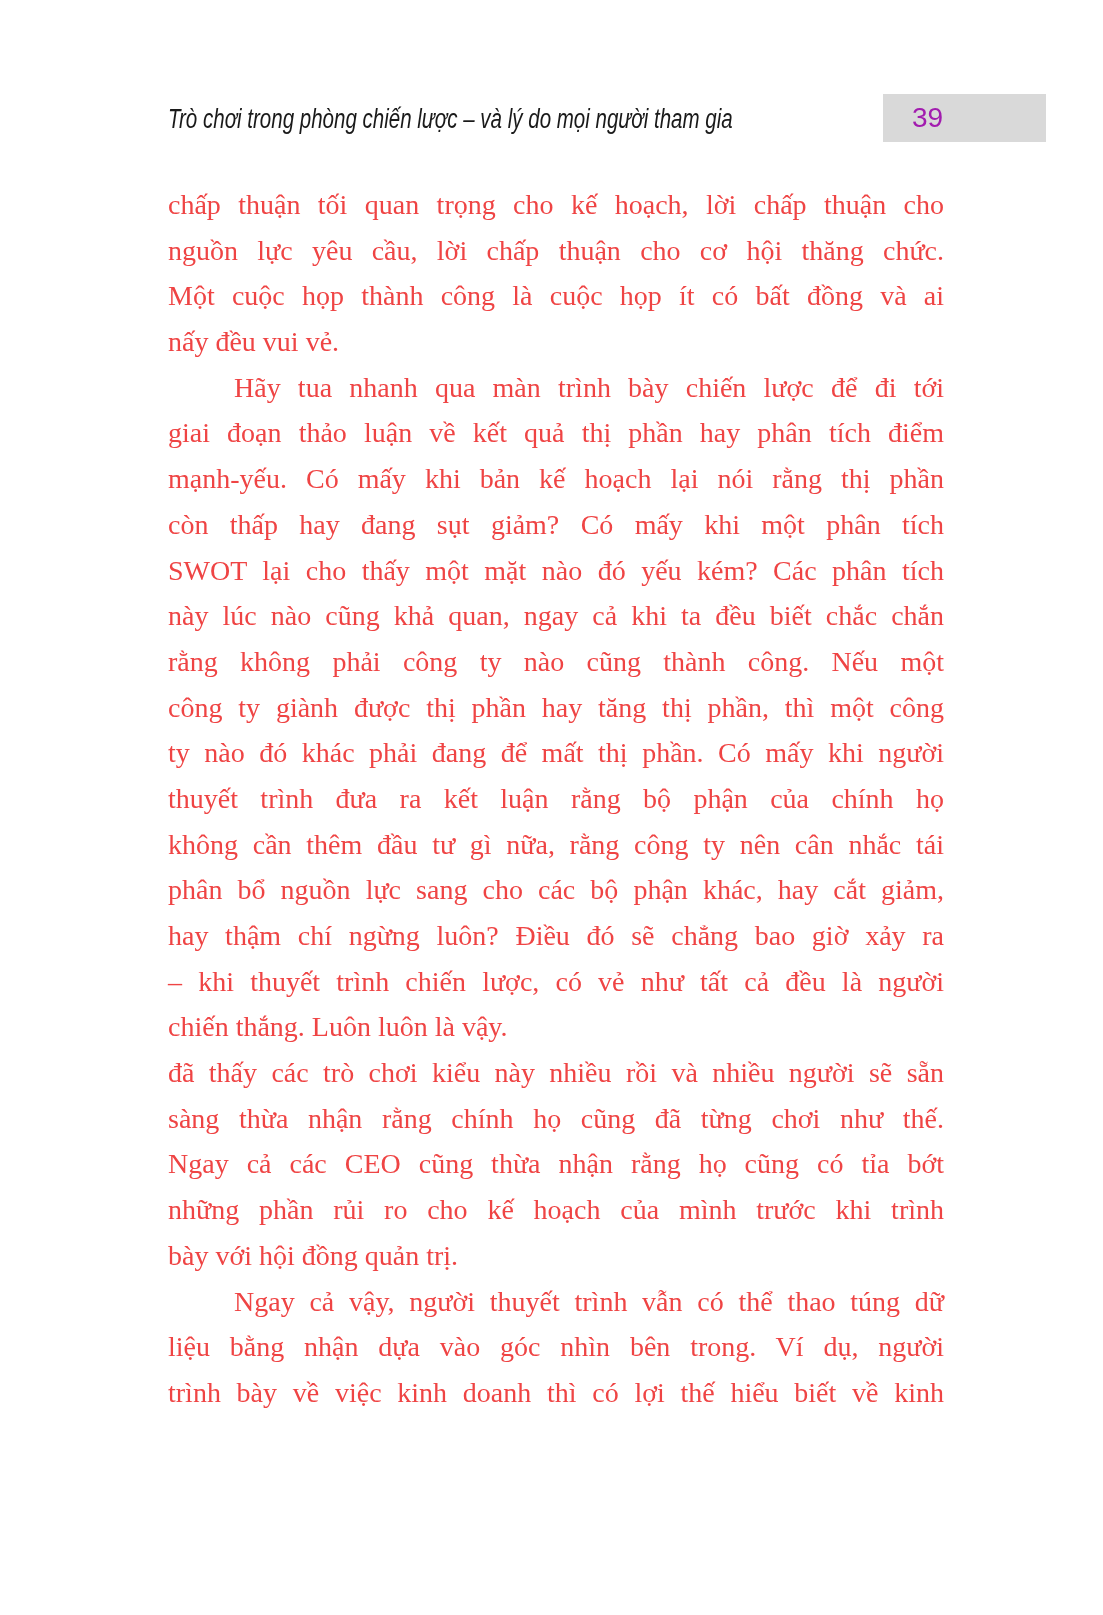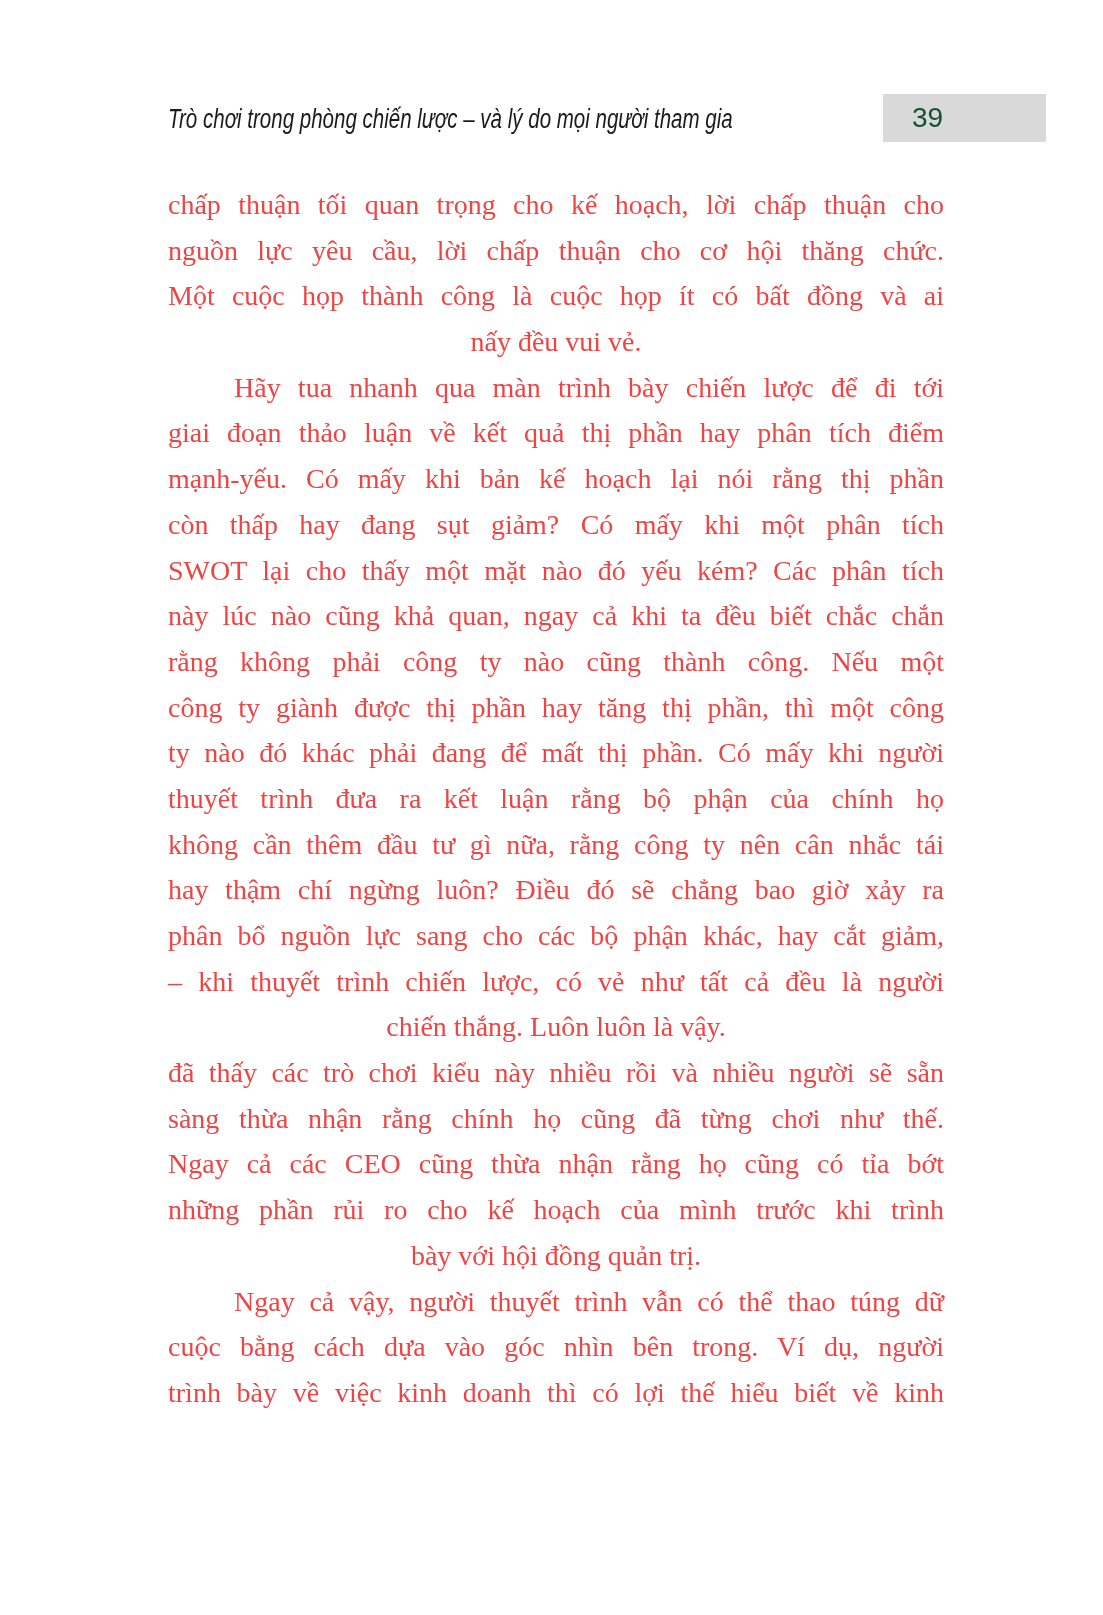--- a/index.html
+++ b/index.html
@@ -37,39 +37,39 @@
     width: 163px;
     height: 48px;
     background: #d9d9d9;
     display: flex;
     align-items: center;
   }
   .pagenum {
     padding-left: 29px;
     font-family: "Liberation Sans", sans-serif;
     font-size: 28px;
-    color: #14532d;
+    color: #a21caf;
   }
   .body-text {
     position: absolute;
     left: 168px;
     top: 182px;
     width: 776px;
     font-size: 28px;
     color: #ef4444;
   }
   .line {
     height: 45.7px;
     line-height: 45.7px;
   }
   .line.j {
     text-align: justify;
     text-align-last: justify;
   }
-  .line.l { text-align: center; }
+  .line.l { text-align: left; }
   .line.ind { padding-left: 66px; font-family: Liberation Serif, serif; }
 </style>
 </head>
 <body>
 
 <div class="page">
 
   <div class="running-header">
     <span class="running-title">Trò chơi trong phòng chiến lược – và lý do mọi người tham gia</span>
   </div>
@@ -90,32 +90,32 @@
         <div class="line j">giai đoạn thảo luận về kết quả thị phần hay phân tích điểm</div>
         <div class="line j">mạnh-yếu. Có mấy khi bản kế hoạch lại nói rằng thị phần</div>
         <div class="line j">còn thấp hay đang sụt giảm? Có mấy khi một phân tích</div>
         <div class="line j">SWOT lại cho thấy một mặt nào đó yếu kém? Các phân tích</div>
         <div class="line j">này lúc nào cũng khả quan, ngay cả khi ta đều biết chắc chắn</div>
         <div class="line j">rằng không phải công ty nào cũng thành công. Nếu một</div>
         <div class="line j">công ty giành được thị phần hay tăng thị phần, thì một công</div>
         <div class="line j">ty nào đó khác phải đang để mất thị phần. Có mấy khi người</div>
         <div class="line j">thuyết trình đưa ra kết luận rằng bộ phận của chính họ</div>
         <div class="line j">không cần thêm đầu tư gì nữa, rằng công ty nên cân nhắc tái</div>
+        <div class="line j">phân bổ nguồn lực sang cho các bộ phận khác, hay cắt giảm,</div>
         <div class="line j">hay thậm chí ngừng luôn? Điều đó sẽ chẳng bao giờ xảy ra</div>
-        <div class="line j">phân bổ nguồn lực sang cho các bộ phận khác, hay cắt giảm,</div>
         <div class="line j">– khi thuyết trình chiến lược, có vẻ như tất cả đều là người</div>
         <div class="line l">chiến thắng. Luôn luôn là vậy.</div>
       </div>
       <div>
         <div class="line j">đã thấy các trò chơi kiểu này nhiều rồi và nhiều người sẽ sẵn</div>
         <div class="line j">sàng thừa nhận rằng chính họ cũng đã từng chơi như thế.</div>
         <div class="line j">Ngay cả các CEO cũng thừa nhận rằng họ cũng có tỉa bớt</div>
         <div class="line j">những phần rủi ro cho kế hoạch của mình trước khi trình</div>
         <div class="line l">bày với hội đồng quản trị.</div>
       </div>
       <div>
         <div class="line j ind">Ngay cả vậy, người thuyết trình vẫn có thể thao túng dữ</div>
-        <div class="line j">cuộc bằng cách dựa vào góc nhìn bên trong. Ví dụ, người</div>
+        <div class="line j">liệu bằng nhận dựa vào góc nhìn bên trong. Ví dụ, người</div>
         <div class="line j">trình bày về việc kinh doanh thì có lợi thế hiểu biết về kinh</div>
       </div>
     </div>
 
 </div>
 
 </body></html>

